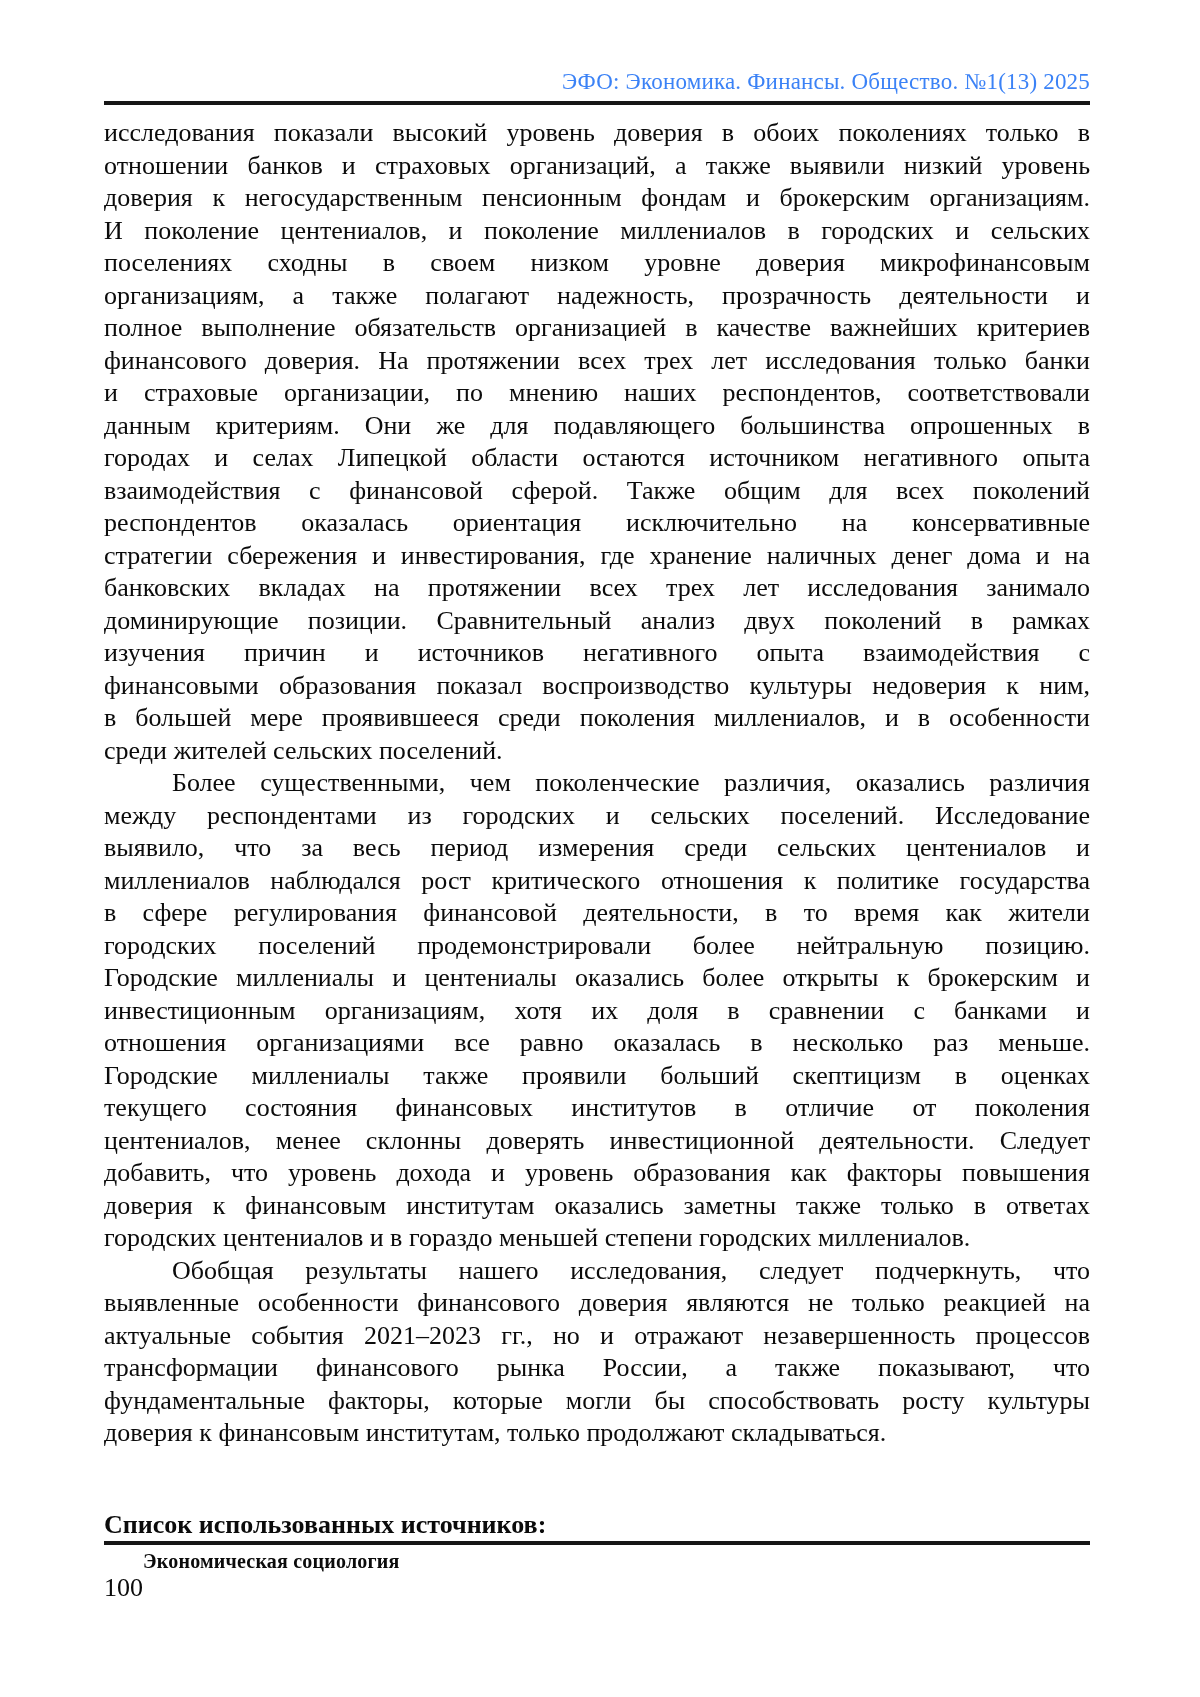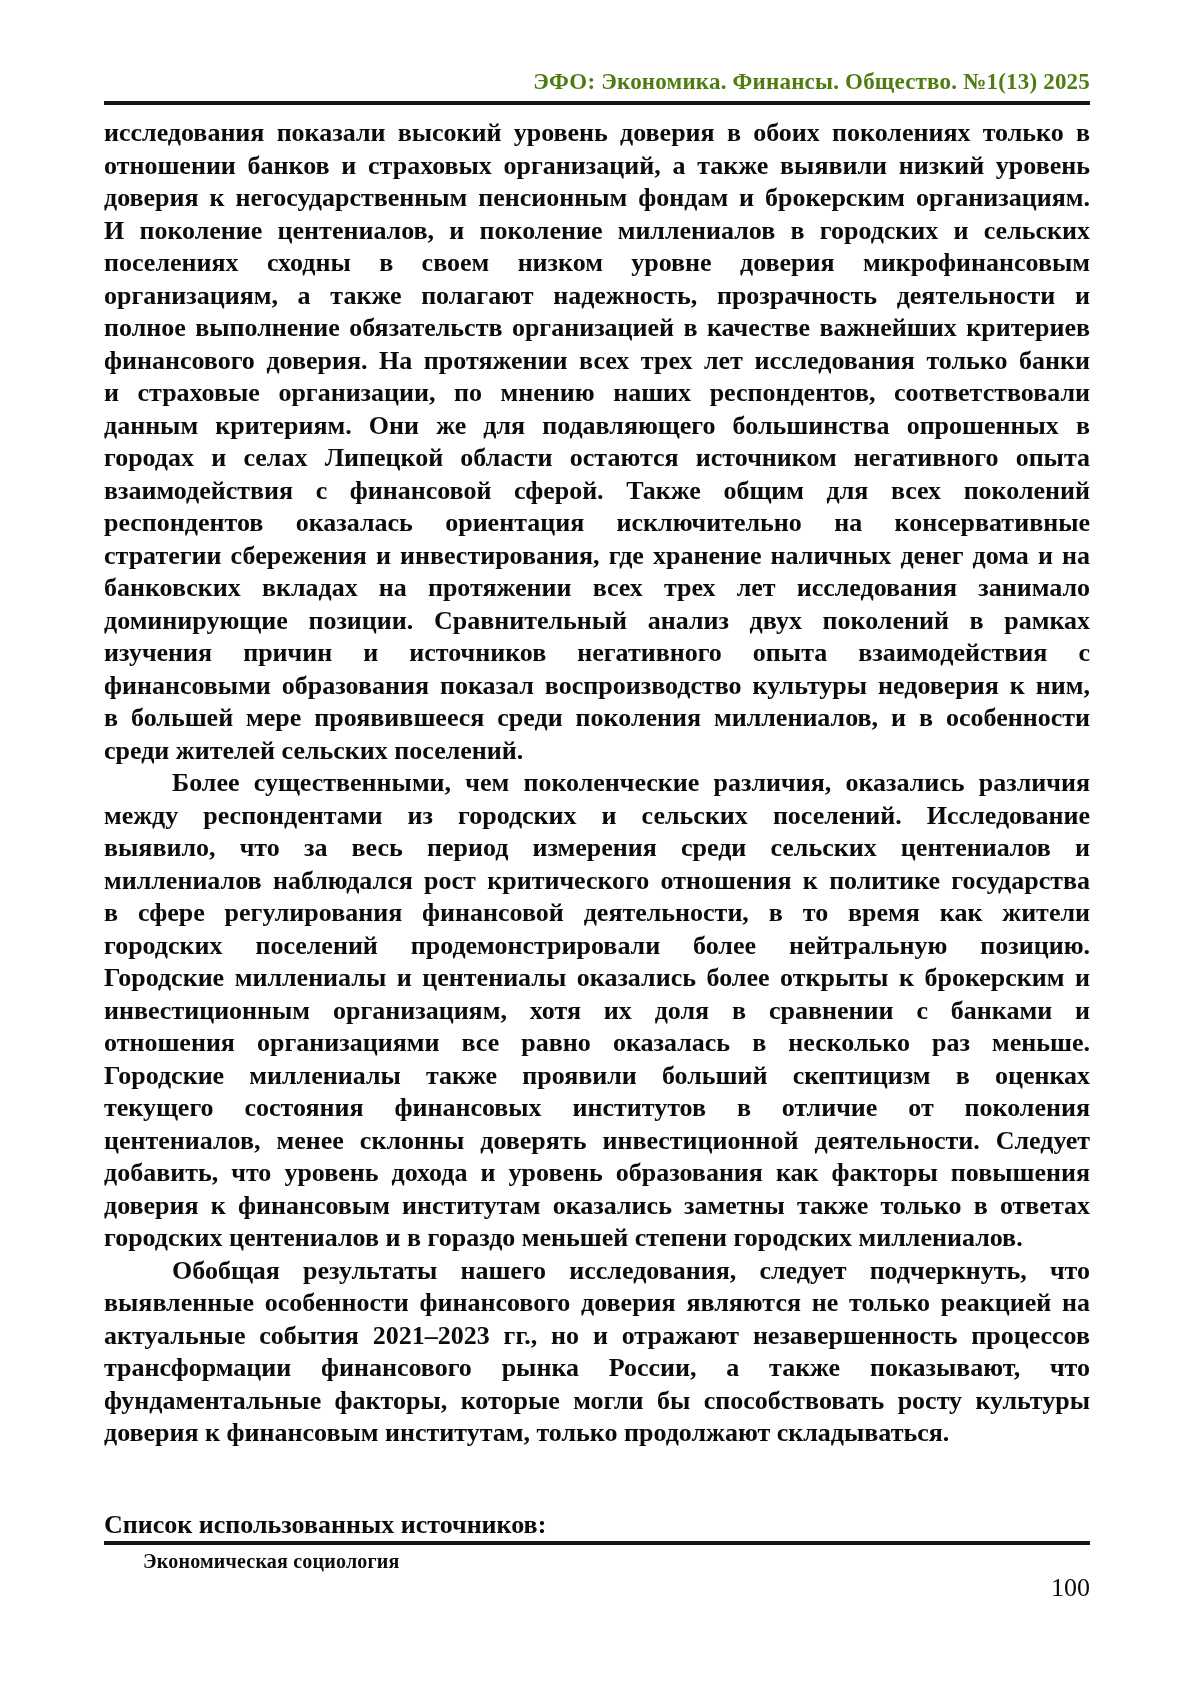--- a/index.html
+++ b/index.html
@@ -16,37 +16,37 @@
   }
   .page {
     box-sizing: border-box;
     width: 1200px;
     height: 1697px;
     padding: 68px 110px 0 104px;
     background: #ffffff;
   }
   .journal-header {
     text-align: right;
-    font-weight: bold;
+    font-weight: normal;
     font-size: 23px;
     line-height: 28px;
     letter-spacing: 0.2px;
-    color: #4d7c0f;
+    color: #3b82f6;
   }
   .rule {
     height: 4px;
     background: #161616;
     margin-top: 5px;
   }
   .article-body {
     margin-top: 12px;
     font-size: 26px;
     line-height: 32.5px;
   }
-  .para { margin: 0; font-weight: bold; }
+  .para { margin: 0; }
   .line {
     text-align: justify;
     text-align-last: justify;
     -moz-text-align-last: justify;
   }
   .line.last {
     text-align-last: left;
     -moz-text-align-last: left;
   }
   .para.indent .line:first-child {
@@ -66,21 +66,21 @@
   }
   .footer-section {
     font-weight: bold;
     font-size: 20px;
     line-height: 24px;
     margin-top: 4px;
     letter-spacing: 0.2px;
     margin-left: 39px;
   }
   .page-number {
-    text-align: right;
+    text-align: left;
     font-size: 26px;
     line-height: 30px;
     margin-top: 0;
   }
 </style>
 </head>
 <body>
 
 <div class="page">
 

